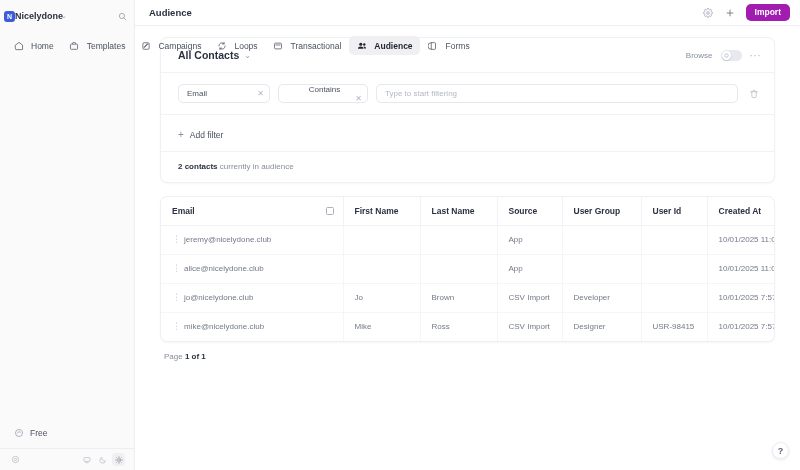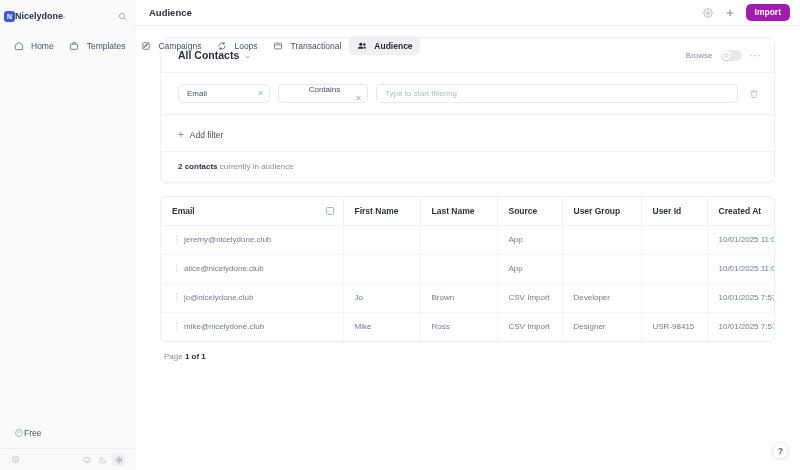--- a/index.html
+++ b/index.html
@@ -45,21 +45,21 @@
     height: 19px; padding: 0 7px; border-radius: 5px;
     font-size: 8.5px; color: #4b5162; white-space: nowrap;
   }
   .nav-item.active { background: #f0f0f2; color: #1f2433; font-weight: 600; }
   .nav-icon { width: 11px; height: 11px; display: flex; align-items: center; justify-content: center; flex: 0 0 11px; }
   .nav-icon svg { display: block; }
 
   .sidebar-bottom { margin-top: auto; }
   .plan-row { padding: 0 6px 6px; }
   .plan-chip {
-    display: inline-flex; align-items: center; 
+    display: inline-flex; align-items: center; gap: 6px;
     height: 18px; padding: 0 7px; border-radius: 5px;
     font-size: 8.5px; color: #4b5162;
   }
   .status-bar {
     height: 22px; border-top: 1px solid #eceef1;
     display: flex; align-items: center; padding: 0 9px;
   }
   .status-right { margin-left: auto; display: flex; align-items: center; gap: 3px; }
   .status-btn {
     width: 13px; height: 13px; border-radius: 4px;
@@ -249,20 +249,29 @@
           <svg width="10" height="10" viewBox="0 0 16 16" fill="#1f2433">
             <circle cx="6" cy="5.2" r="2.5"></circle>
               <circle cx="11.7" cy="5.6" r="1.9"></circle>
             <path d="M1.5 12.4c0-2.3 2-3.6 4.5-3.6s4.5 1.3 4.5 3.6z"></path>
             <path d="M11 8.9c2 .1 3.5 1.2 3.5 3.1h-3.1c0-1.1-.4-2.2-1.1-2.9a5 5 0 0 1 .7-.2z"></path>
           </svg>
         </span>
         <span>Audience</span>
       </div>
 
+      <div class="nav-item">
+        <span class="nav-icon">
+          <svg width="10" height="10" viewBox="0 0 16 16" fill="none" stroke="#5b6171" stroke-width="1.3" stroke-linejoin="round">
+            <path d="M5.2 2.6h5.3a1.5 1.5 0 0 1 1.5 1.5v7.8a1.5 1.5 0 0 1-1.5 1.5H5.2z"></path>
+            <path d="M5.2 2.6a2.9 2.9 0 0 0 0 10.8" stroke-linecap="round"></path>
+          </svg>
+        </span>
+        <span>Forms</span>
+      </div>
 
     </nav>
 
     <div class="sidebar-bottom">
       <div class="plan-row">
         <div class="plan-chip">
           <span class="nav-icon">
             <svg width="10" height="10" viewBox="0 0 16 16" fill="none" stroke="#9aa0ae" stroke-width="1.25">
               <circle cx="8" cy="8" r="5.6"></circle>
                 <path d="M5.6 8.6c.5-1.6 1.5-2.6 2.8-2.6 1 0 1.7.5 2 1.3"></path>

